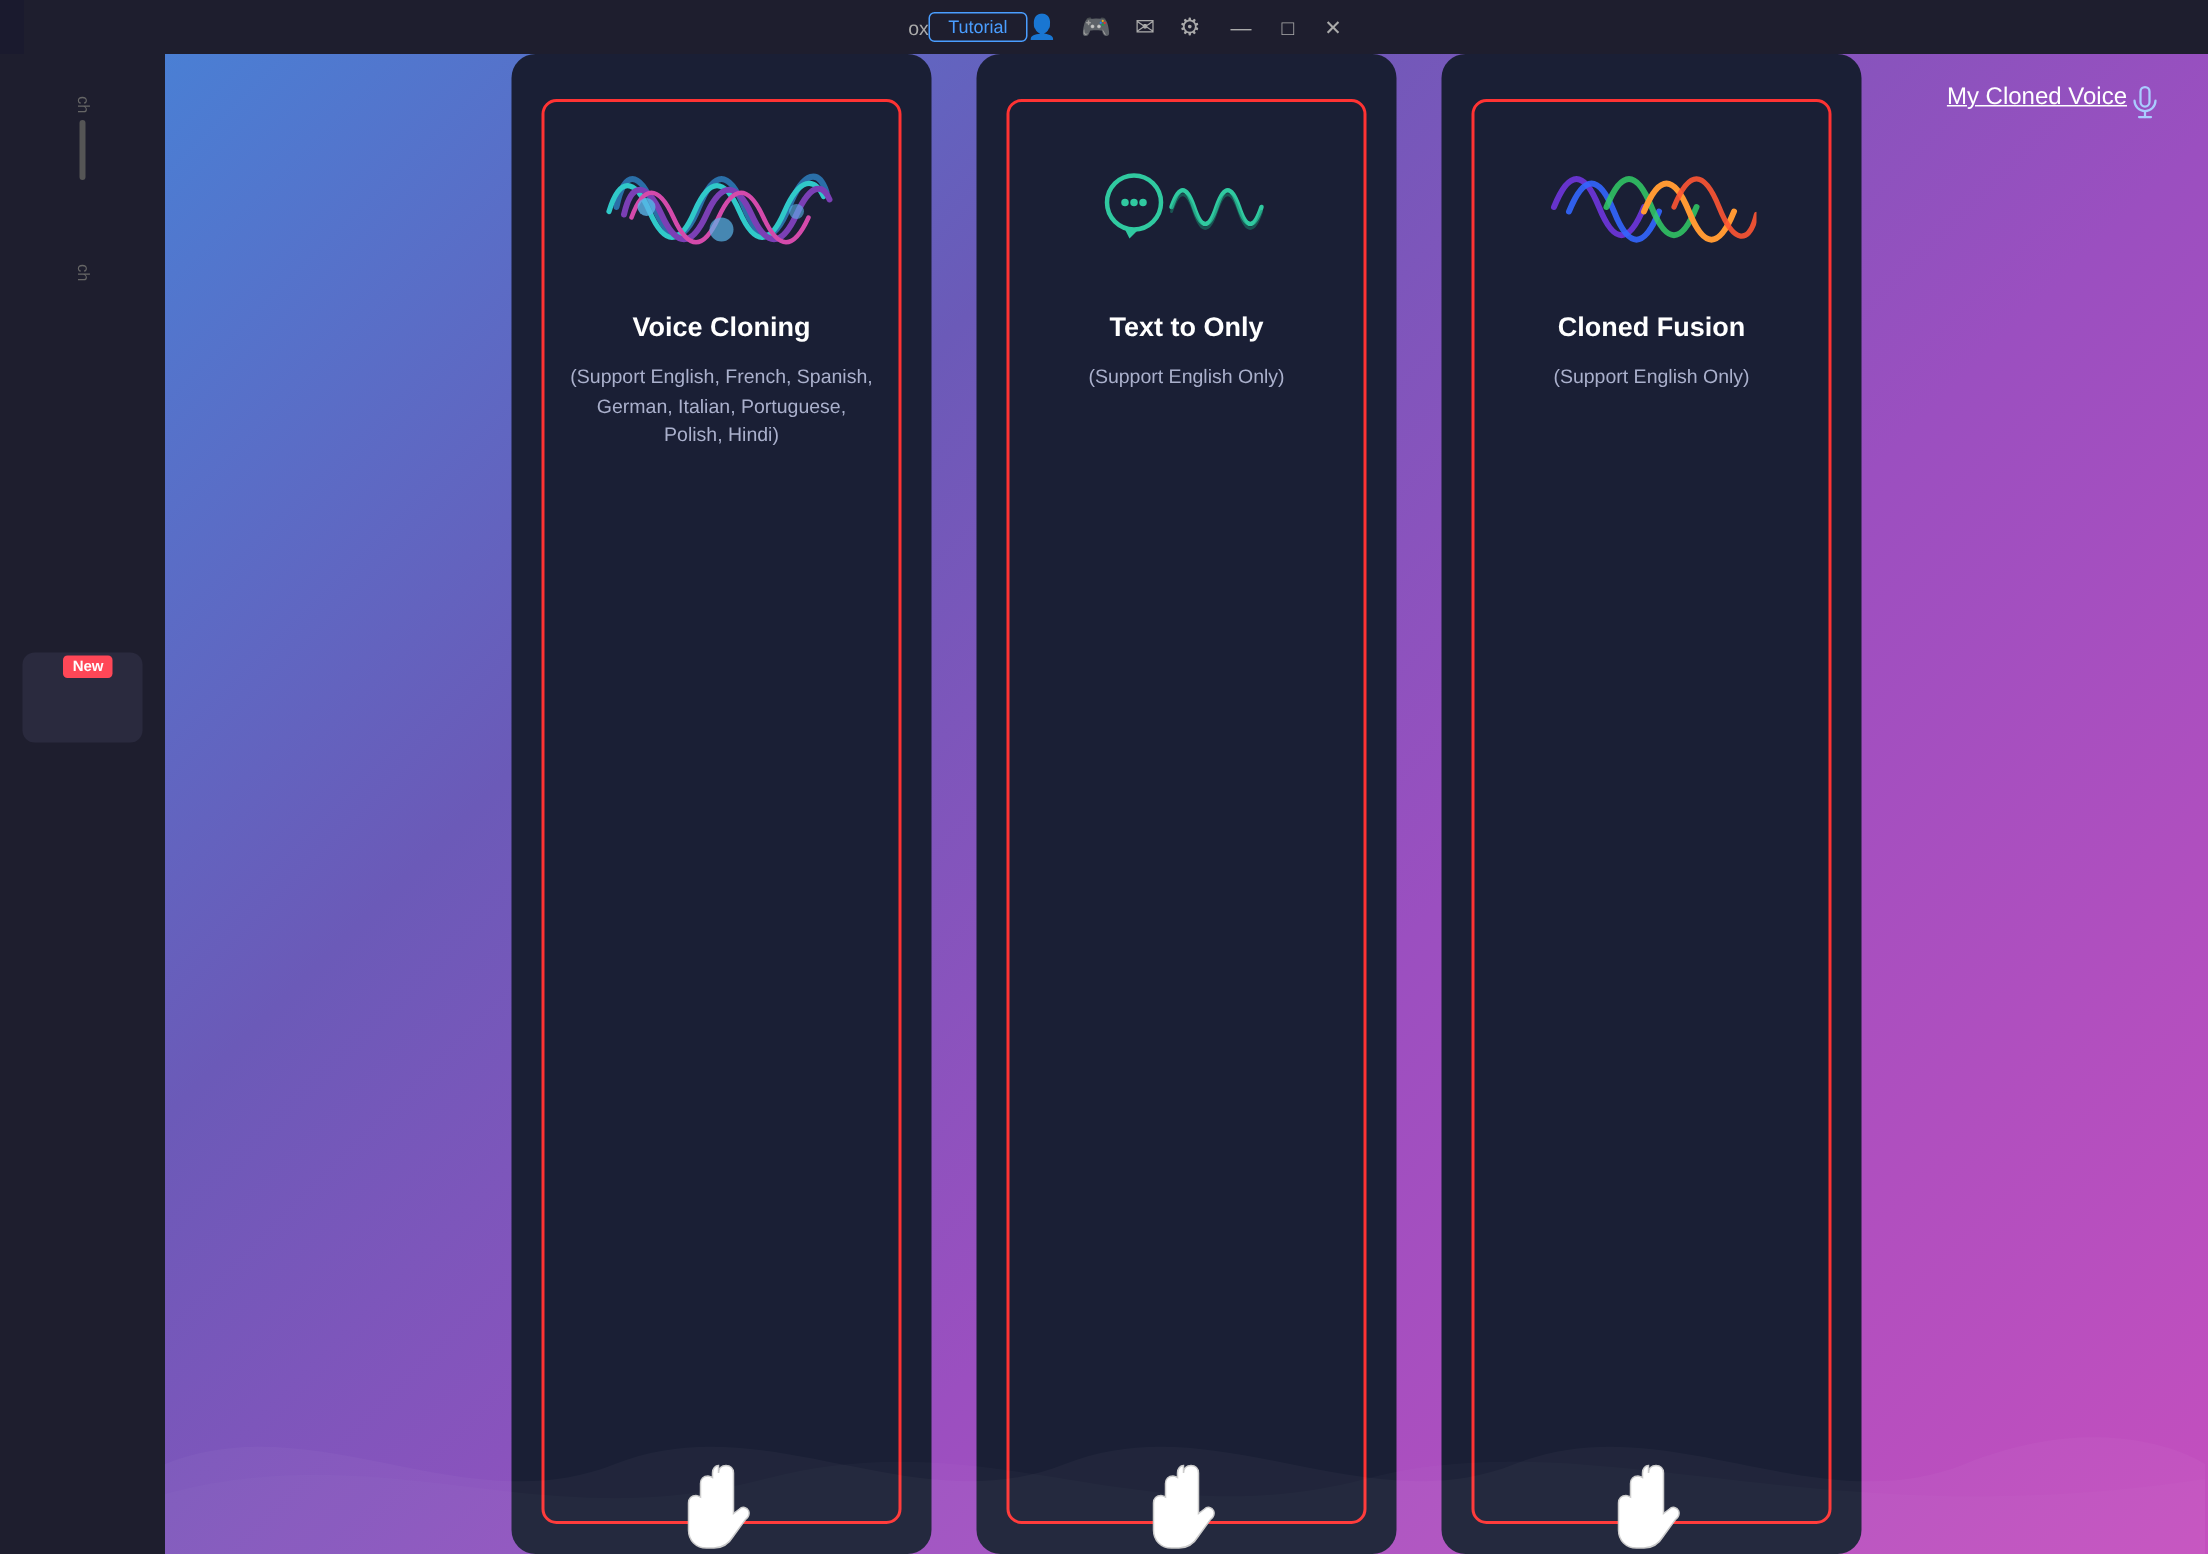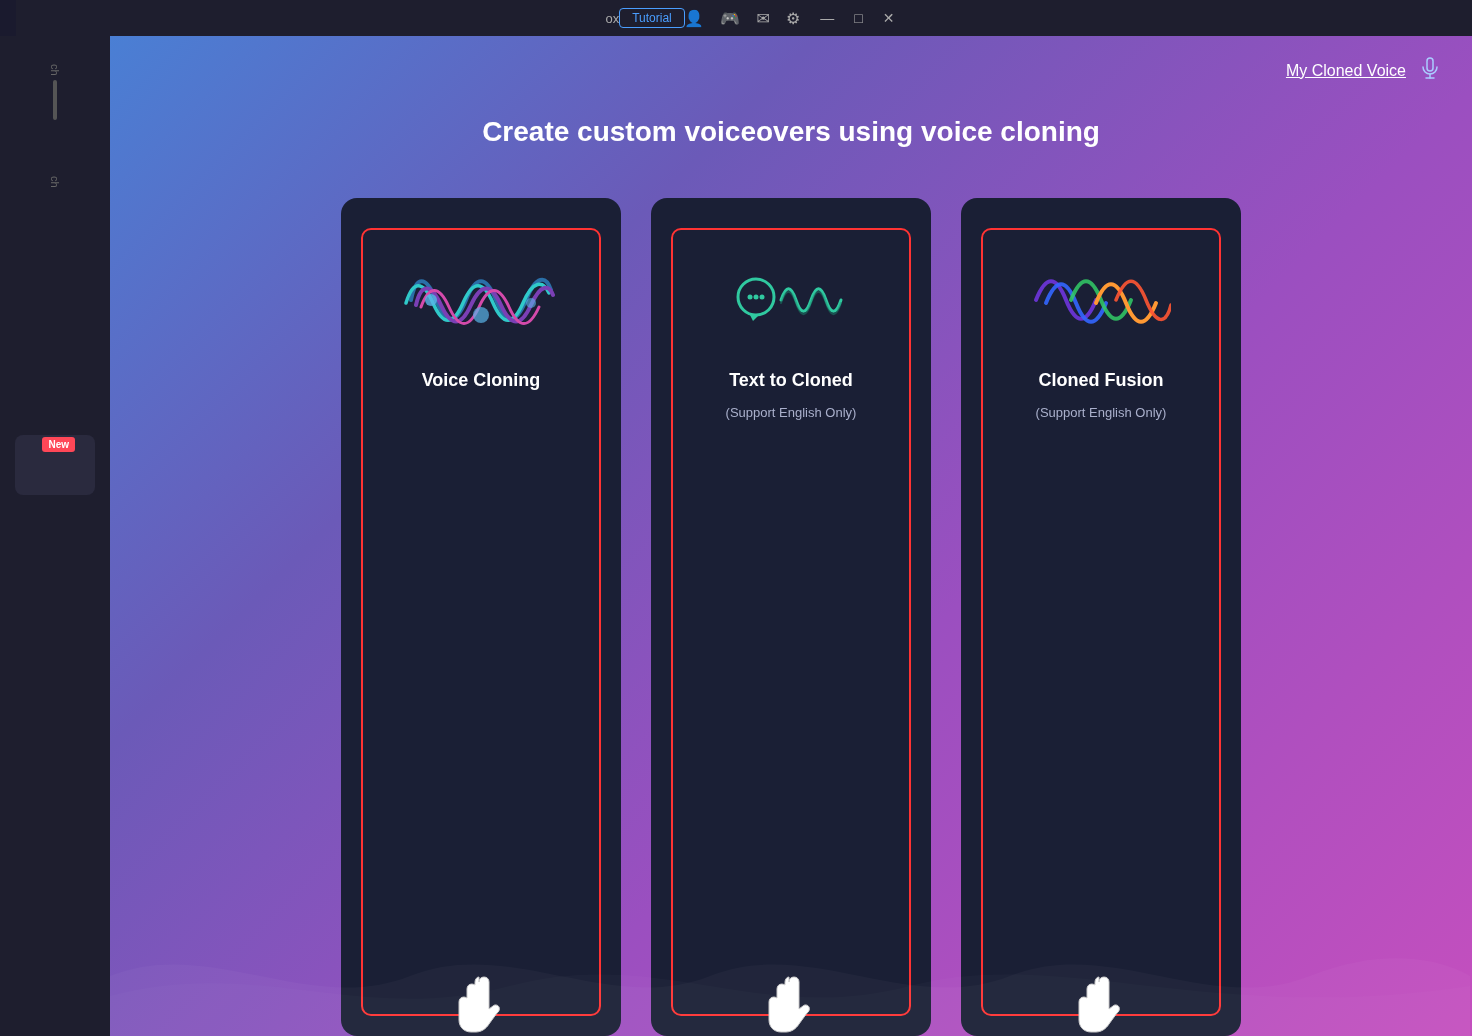--- a/index.html
+++ b/index.html
@@ -144,22 +144,20 @@
       position: relative;
       overflow: hidden;
     }
 
     
     .top-right {
       position: absolute;
       top: 20px;
       right: 30px;
       display: flex;
-      align-items: center;
-      gap: 12px;
       z-index: 10;
     }
 
     .my-cloned-voice-link {
       color: white;
       font-size: 16px;
       text-decoration: underline;
       cursor: pointer;
     }
 
@@ -341,21 +339,20 @@
       <span class="voice-icon">
         <svg width="24" height="24" viewBox="0 0 24 24" fill="none" xmlns="http://www.w3.org/2000/svg">
           <path d="M12 2C10.3 2 9 3.3 9 5v7c0 1.7 1.3 3 3 3s3-1.3 3-3V5c0-1.7-1.3-3-3-3z" stroke="#aaccff" stroke-width="1.5" fill="none"></path>
           <path d="M5 11c0 3.9 3.1 7 7 7s7-3.1 7-7" stroke="#aaccff" stroke-width="1.5" fill="none" stroke-linecap="round"></path>
           <line x1="12" y1="18" x2="12" y2="22" stroke="#aaccff" stroke-width="1.5" stroke-linecap="round"></line>
           <line x1="8" y1="22" x2="16" y2="22" stroke="#aaccff" stroke-width="1.5" stroke-linecap="round"></line>
         </svg>
       </span>
     </div>
 
-    <h1 class="page-title">Create custom voiceovers using voice cloning</h1>
 
     <div class="cards-container">
 
       <div class="card">
         <div class="card-inner">
           <div class="card-icon-area">
             <svg class="voice-cloning-waves" viewBox="0 0 160 70" xmlns="http://www.w3.org/2000/svg">
 
               <path d="M10,35 C15,10 25,10 35,35 C45,60 55,60 65,35 C75,10 85,10 95,35 C105,60 115,60 125,35 C135,10 145,10 150,25" stroke="#2a6fa8" stroke-width="4" fill="none" stroke-linecap="round"></path>
 
@@ -364,20 +361,21 @@
               <path d="M15,40 C20,18 30,18 40,40 C50,62 60,62 70,40 C80,18 90,18 100,40 C110,62 120,62 130,40 C140,18 148,20 152,30" stroke="#7b3fb5" stroke-width="4" fill="none" stroke-linecap="round"></path>
 
               <path d="M20,42 C28,20 38,20 48,42 C58,64 68,64 78,42 C88,20 98,20 108,42 C118,64 128,64 138,42" stroke="#d44aab" stroke-width="3" fill="none" stroke-linecap="round"></path>
 
               <circle cx="30" cy="35" r="6" fill="#5ab4e8" opacity="0.8"></circle>
               <circle cx="80" cy="50" r="8" fill="#5ab4e8" opacity="0.7"></circle>
               <circle cx="130" cy="38" r="5" fill="#5ab4e8" opacity="0.6"></circle>
             </svg>
           </div>
           <div class="card-title">Voice Cloning</div>
+          <div class="card-subtitle">(Support English, French, Spanish, German, Italian, Portuguese, Polish, Hindi)</div>
 
           <div style="position:absolute; bottom:20px; left:50%; transform:translateX(-50%); width:14px; height:14px; background:#4ad4e0; border-radius:50%; border:2px solid #fff; z-index:5;"></div>
         </div>
 
         <div class="cursor-hand">
           <svg width="60" height="80" viewBox="0 0 60 80" xmlns="http://www.w3.org/2000/svg">
             <path d="M28,8 C28,5 30,3 33,3 C36,3 38,5 38,8 L38,35 L42,32 C44,30 47,31 48,33 C49,35 48,38 46,39 L38,50 C35,55 30,58 25,58 L20,58 C13,58 8,53 8,46 L8,28 C8,25 10,23 13,23 C14,23 15,23.5 16,24 L16,15 C16,12 18,10 21,10 C22,10 23,10.5 24,11 L24,8 C24,5 26,3 28,3 Z" fill="white" stroke="#ccc" stroke-width="1"></path>
           </svg>
         </div>
       </div>
@@ -390,21 +388,21 @@
               <circle cx="25" cy="32" r="18" fill="none" stroke="#30c9a0" stroke-width="3"></circle>
               <circle cx="19" cy="32" r="2.5" fill="#30c9a0"></circle>
               <circle cx="25" cy="32" r="2.5" fill="#30c9a0"></circle>
               <circle cx="31" cy="32" r="2.5" fill="#30c9a0"></circle>
               <path d="M18,48 L22,56 L28,50" fill="#30c9a0"></path>
 
               <path d="M50,35 C55,20 60,20 65,35 C70,50 75,50 80,35 C85,20 90,20 95,35 C100,50 105,50 110,35" stroke="#30c9a0" stroke-width="3" fill="none" stroke-linecap="round"></path>
               <path d="M50,38 C55,23 60,23 65,38 C70,53 75,53 80,38 C85,23 90,23 95,38 C100,53 105,53 110,38" stroke="#1a8a70" stroke-width="2" fill="none" stroke-linecap="round" opacity="0.5"></path>
             </svg>
           </div>
-          <div class="card-title">Text to Cloned</div>
+          <div class="card-title">Text to Only</div>
           <div class="card-subtitle">(Support English Only)</div>
 
           <div style="position:absolute; bottom:20px; left:50%; transform:translateX(-50%); width:14px; height:14px; background:#4ad4e0; border-radius:50%; border:2px solid #fff; z-index:5;"></div>
         </div>
 
         <div class="cursor-hand">
           <svg width="60" height="80" viewBox="0 0 60 80" xmlns="http://www.w3.org/2000/svg">
             <path d="M28,8 C28,5 30,3 33,3 C36,3 38,5 38,8 L38,35 L42,32 C44,30 47,31 48,33 C49,35 48,38 46,39 L38,50 C35,55 30,58 25,58 L20,58 C13,58 8,53 8,46 L8,28 C8,25 10,23 13,23 C14,23 15,23.5 16,24 L16,15 C16,12 18,10 21,10 C22,10 23,10.5 24,11 L24,8 C24,5 26,3 28,3 Z" fill="white" stroke="#ccc" stroke-width="1"></path>
           </svg>
         </div>

